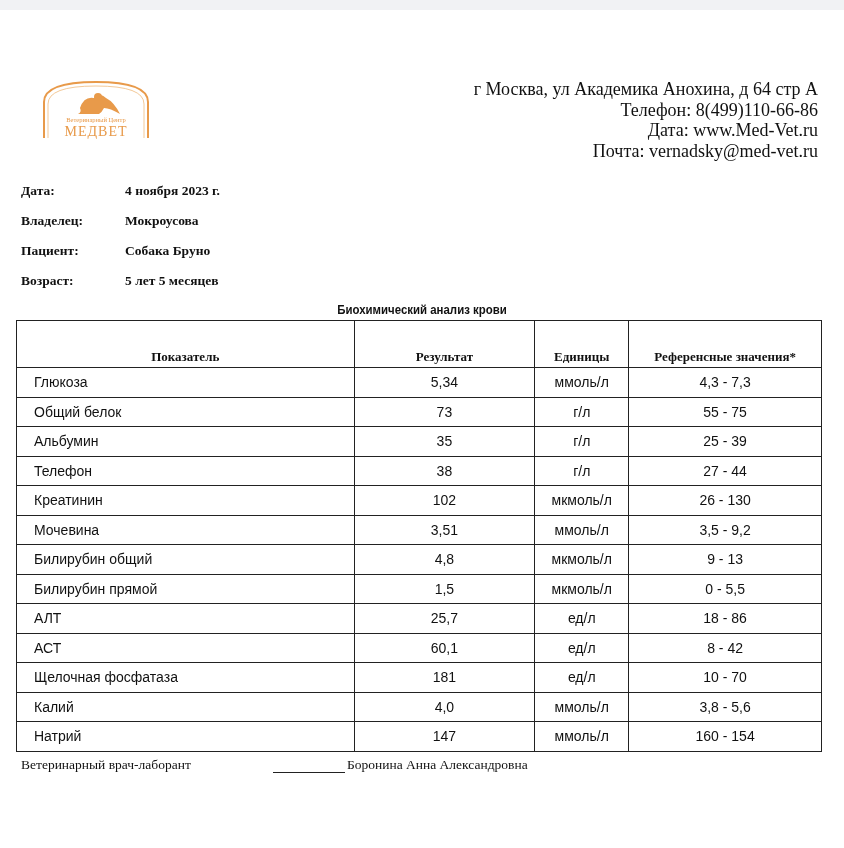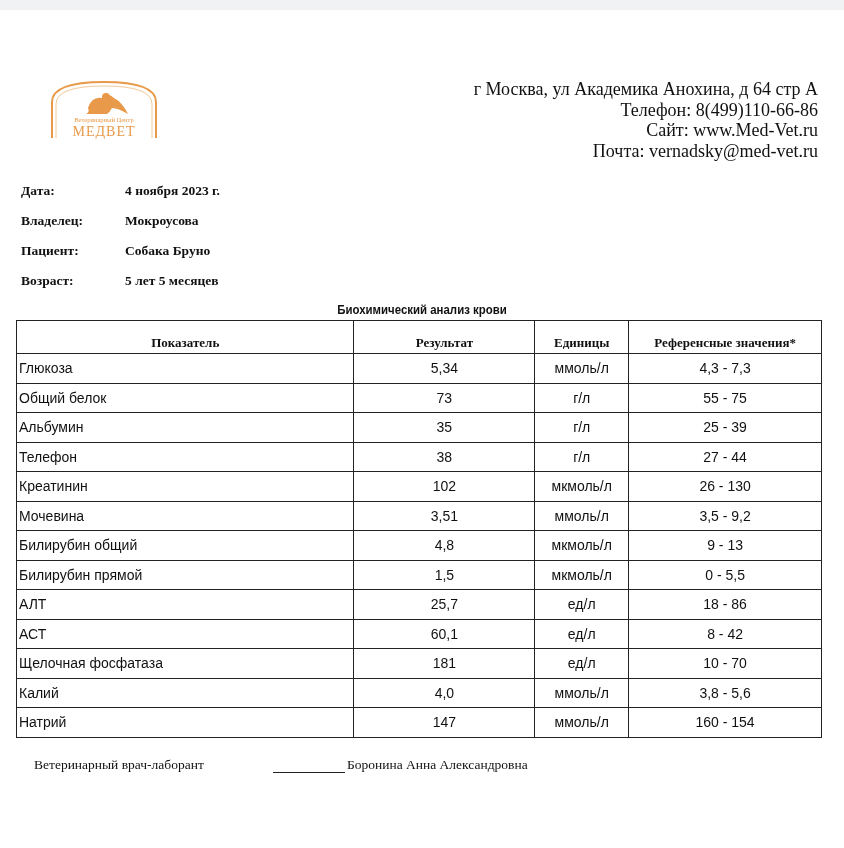--- a/index.html
+++ b/index.html
@@ -1,32 +1,32 @@
 <!DOCTYPE html>
 <html><head>
 <meta charset="utf-8">
 <style>
   html, body { margin:0; padding:0; }
   body { width:844px; height:848px; background:#ffffff; position:relative; overflow:hidden; font-family:"Liberation Serif", serif; color:#111; }
   .topbar { position:absolute; left:0; top:0; width:844px; height:10px; background:#f1f2f4; }
-  .logo { position:absolute; left:48px; top:78px; width:112px; height:64px; }
+  .logo { position:absolute; left:40px; top:78px; width:112px; height:64px; }
   .addr { position:absolute; right:26px; top:79px; text-align:right; font-size:18px; line-height:20.5px; font-family:"Liberation Serif", serif; }
   .meta { position:absolute; left:21px; top:183px; font-size:13.5px; font-weight:bold; }
   .meta .row { height:30px; position:relative; }
   .meta .lbl { position:absolute; left:0; width:100px; }
   .meta .val { position:absolute; left:104px; white-space:nowrap; }
   .tbl-title { position:absolute; left:0; width:844px; top:302px; text-align:center; font-family:"Liberation Sans Narrow","Liberation Sans", sans-serif; font-weight:bold; font-size:13px; transform:scaleX(0.88); }
   table { position:absolute; left:16px; top:320px; width:806px; border-collapse:collapse; font-family:"Liberation Sans", sans-serif; font-size:14px; }
   th, td { border:1.4px solid #222; height:28.5px; padding:0 4px; }
-  thead th { height:28px; padding-top:2px; font-family:"Liberation Serif", serif; font-size:13px; font-weight:bold; vertical-align:bottom; padding-bottom:2px; }
-  td.name { text-align:left; padding-left:2px; }
+  thead th { height:28px; padding-top:16px; font-family:"Liberation Serif", serif; font-size:13px; font-weight:bold; vertical-align:bottom; padding-bottom:2px; }
+  td.name { text-align:left; padding-left:17px; }
   td.c { text-align:center; }
   col.c1 { width:338px; } col.c2 { width:181px; } col.c3 { width:94px; } col.c4 { width:193px; }
   .sign { position:absolute; top:757px; left:21px; font-size:13.5px; width:800px; }
-  .sign .role { position:absolute; left:13px; }
+  .sign .role { position:absolute; left:0; }
   .sign .line { position:absolute; left:252px; top:0; width:72px; border-bottom:1px solid #222; height:15px; }
   .sign .who { position:absolute; left:326px; white-space:nowrap; }
 </style>
 </head>
 <body>
 
 <div class="topbar"></div>
 
 <div class="logo">
   <svg width="112" height="64" viewBox="0 0 112 64">
@@ -36,21 +36,21 @@
     <circle cx="58" cy="19" r="4" fill="#e89a4a"></circle>
     <rect x="10" y="36" width="92" height="24" fill="#ffffff"></rect>
     <text x="56" y="44" text-anchor="middle" font-family="Liberation Serif, serif" font-size="6.5" fill="#e89a4a">Ветеринарный Центр</text>
     <text x="56" y="58" text-anchor="middle" font-family="Liberation Serif, serif" font-size="14" letter-spacing="1" fill="#e89a4a">МЕДВЕТ</text>
   </svg>
 </div>
 
 <div class="addr">
   <div>г Москва, ул Академика Анохина, д 64 стр А</div>
   <div>Телефон: 8(499)110-66-86</div>
-  <div>Сайт: www.Med-Vet.ru</div>
+  <div>Дата: www.Med-Vet.ru</div>
   <div>Почта: vernadsky@med-vet.ru</div>
 </div>
 
 <div class="meta">
   <div class="row">
     <span class="lbl">Дата:</span>
     <span class="val">4 ноября 2023 г.</span>
   </div>
   <div class="row">
     <span class="lbl">Владелец:</span>

